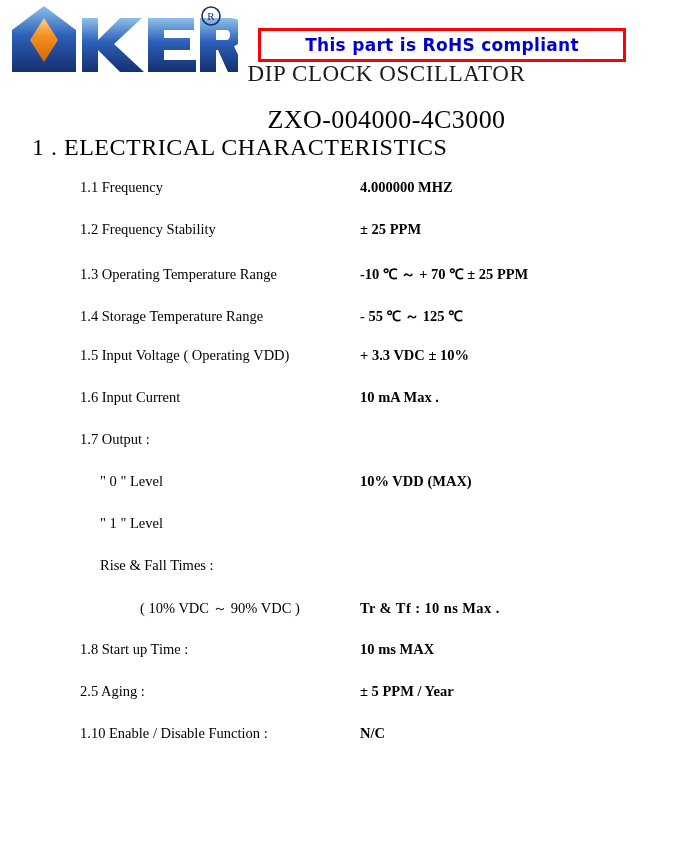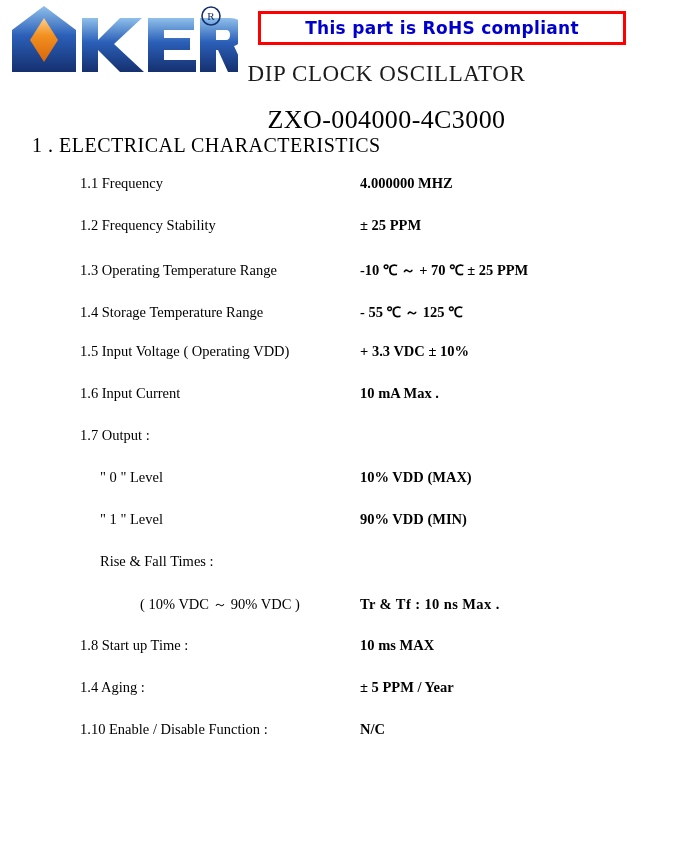--- a/index.html
+++ b/index.html
@@ -27,21 +27,21 @@
     left: 8px;
     top: 4px;
     width: 230px;
     height: 72px;
   }
   .logo svg { display: block; }
 
   .rohs-box {
     position: absolute;
     left: 258px;
-    top: 11px;
+    top: 28px;
     width: 368px;
     height: 34px;
     border: 3px solid #ff0000;
     background: #ffffff;
     display: flex;
     align-items: center;
     justify-content: center;
     box-sizing: border-box;
   }
   .rohs-text {
@@ -71,21 +71,21 @@
   .doc-partno {
     font-size: 26px;
     letter-spacing: 0.4px;
     color: #000;
     margin-top: 16px;
   }
 
   
   .section-heading {
     margin: 16px 8px 0 32px;
-    font-size: 20px;
+    font-size: 24px;
     letter-spacing: 0.5px;
   }
 
   
   .spec-list {
     margin-top: 18px;
   }
   .spec-row {
     display: flex;
     align-items: baseline;
@@ -191,42 +191,41 @@
     <div class="spec-value"></div>
   </div>
 
   <div class="spec-row">
     <div class="spec-label ind-2">" 0 " Level</div>
     <div class="spec-value">10% VDD (MAX)</div>
   </div>
 
   <div class="spec-row">
     <div class="spec-label ind-2">" 1 " Level</div>
-    <div class="spec-value">90% VDD (MIN)</div>
   </div>
 
 
   <div class="spec-row">
     <div class="spec-label ind-2">Rise &amp; Fall  Times :</div>
     <div class="spec-value"></div>
   </div>
 
   <div class="spec-row">
     <div class="spec-label ind-3">( 10% VDC ～ 90% VDC )</div>
     <div class="spec-value sp-wide">Tr  &amp;  Tf :    10    ns   Max .</div>
   </div>
 
 
   <div class="spec-row">
     <div class="spec-label ind-1">1.8 Start up Time :</div>
     <div class="spec-value">10 ms MAX</div>
   </div>
 
   <div class="spec-row">
-    <div class="spec-label ind-1">1.4 Aging :</div>
+    <div class="spec-label ind-1">2.5 Aging :</div>
     <div class="spec-value">± 5 PPM / Year</div>
   </div>
 
   <div class="spec-row">
     <div class="spec-label ind-1">1.10 Enable / Disable  Function :</div>
     <div class="spec-value">N/C</div>
   </div>
 
 </div>
 

